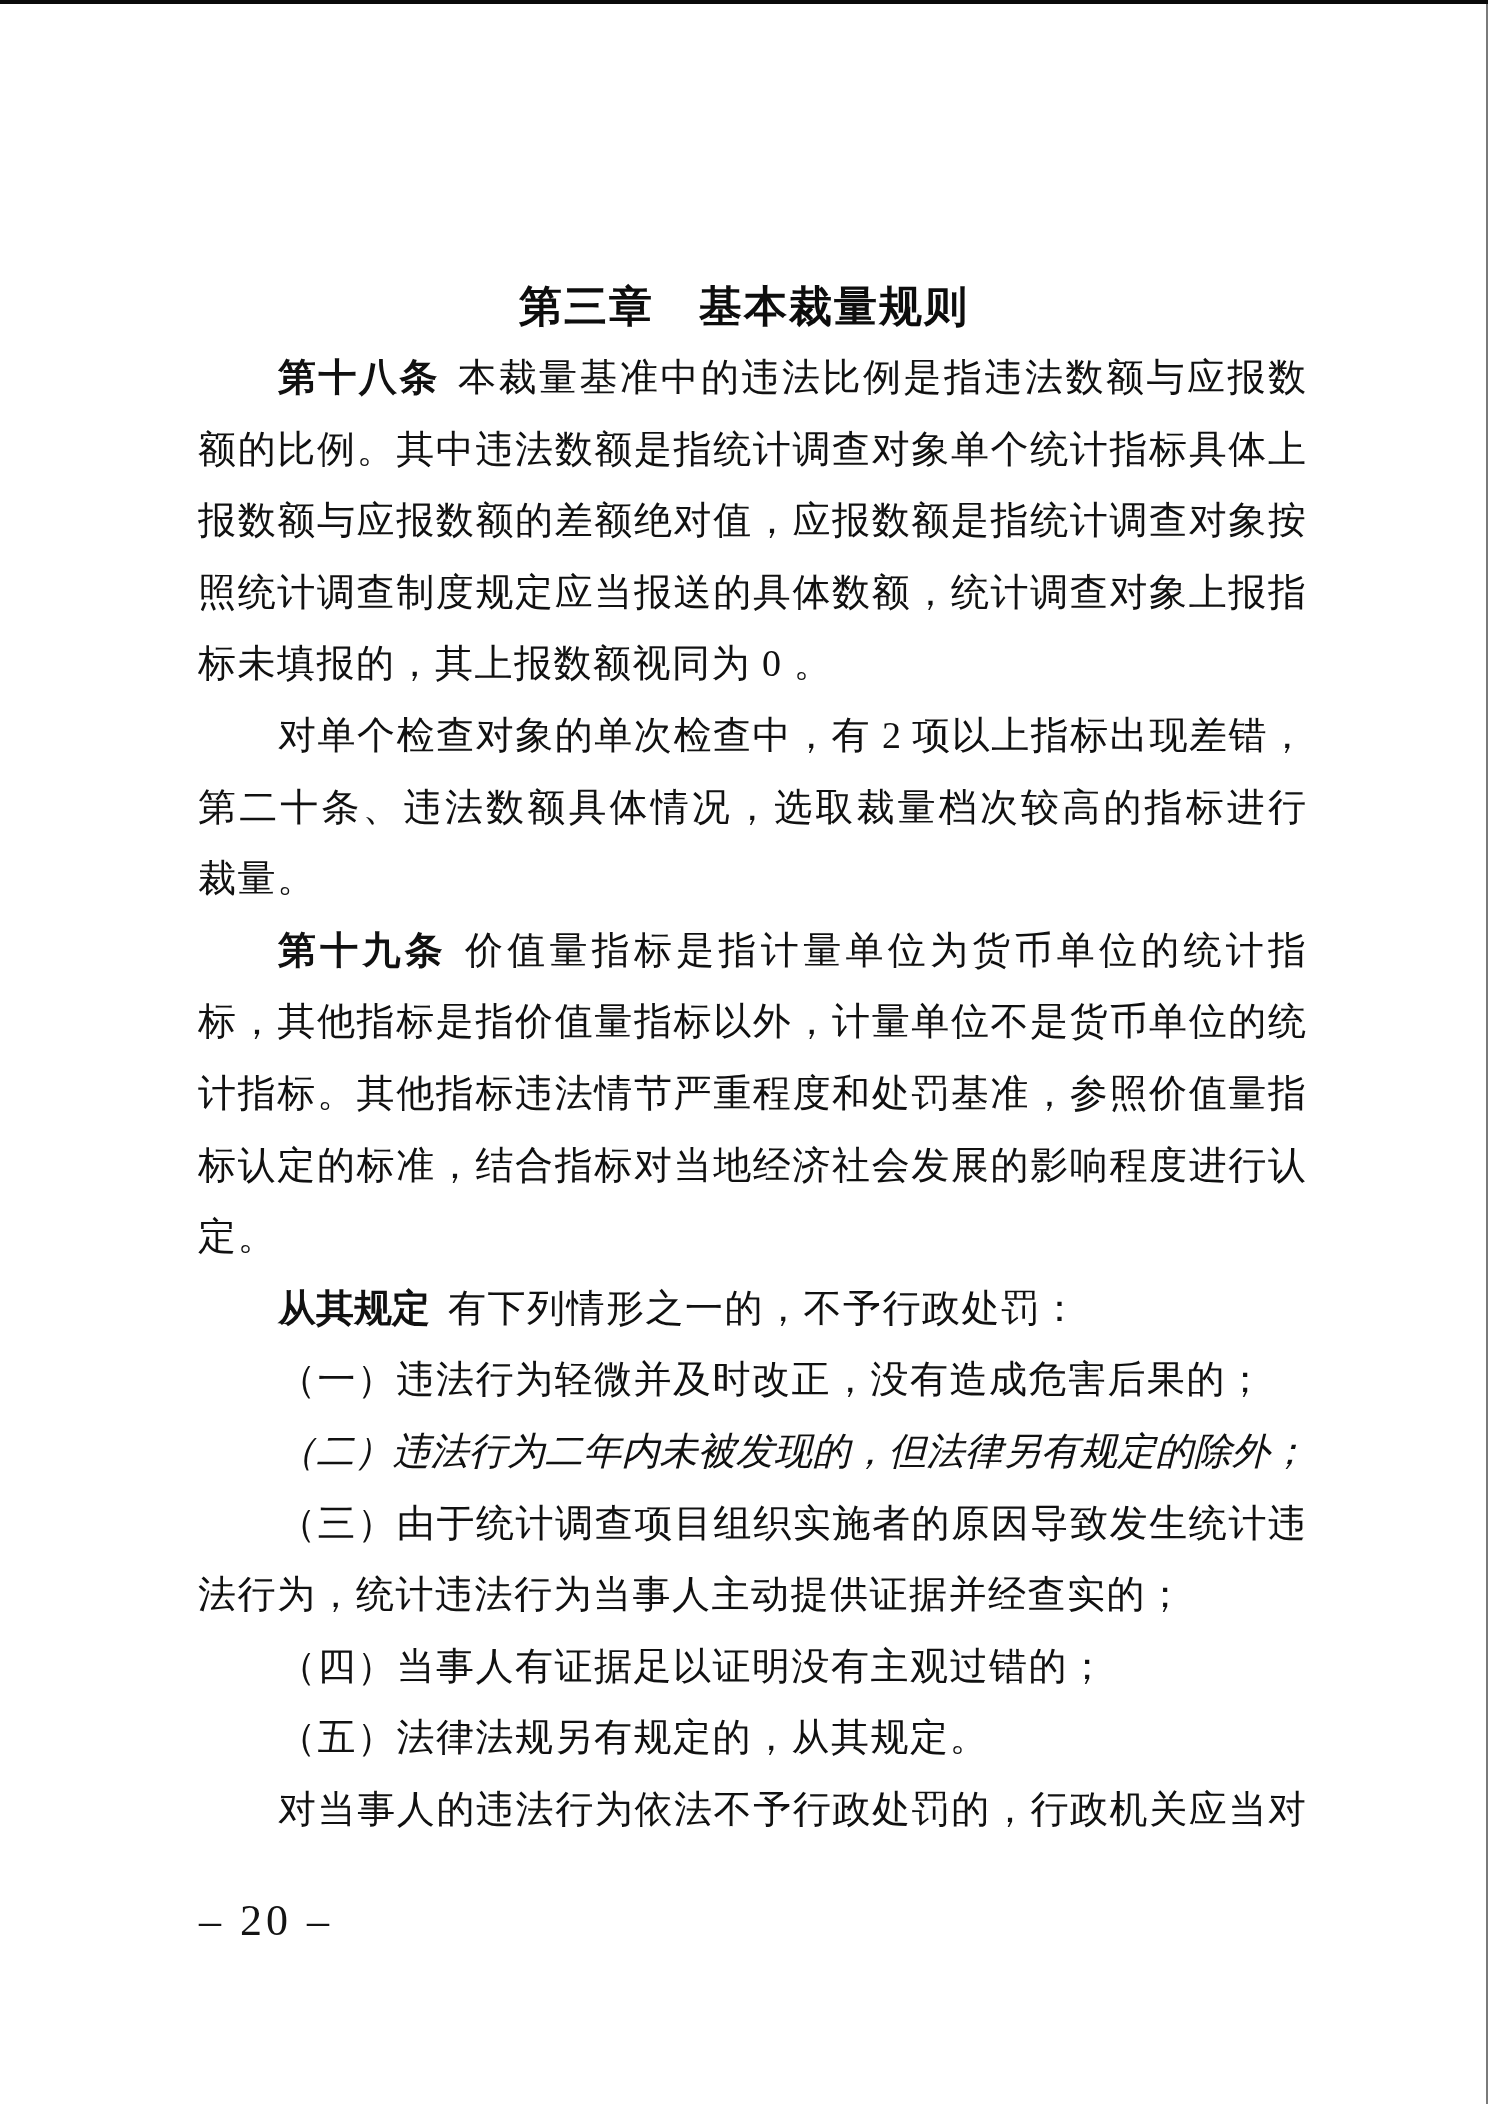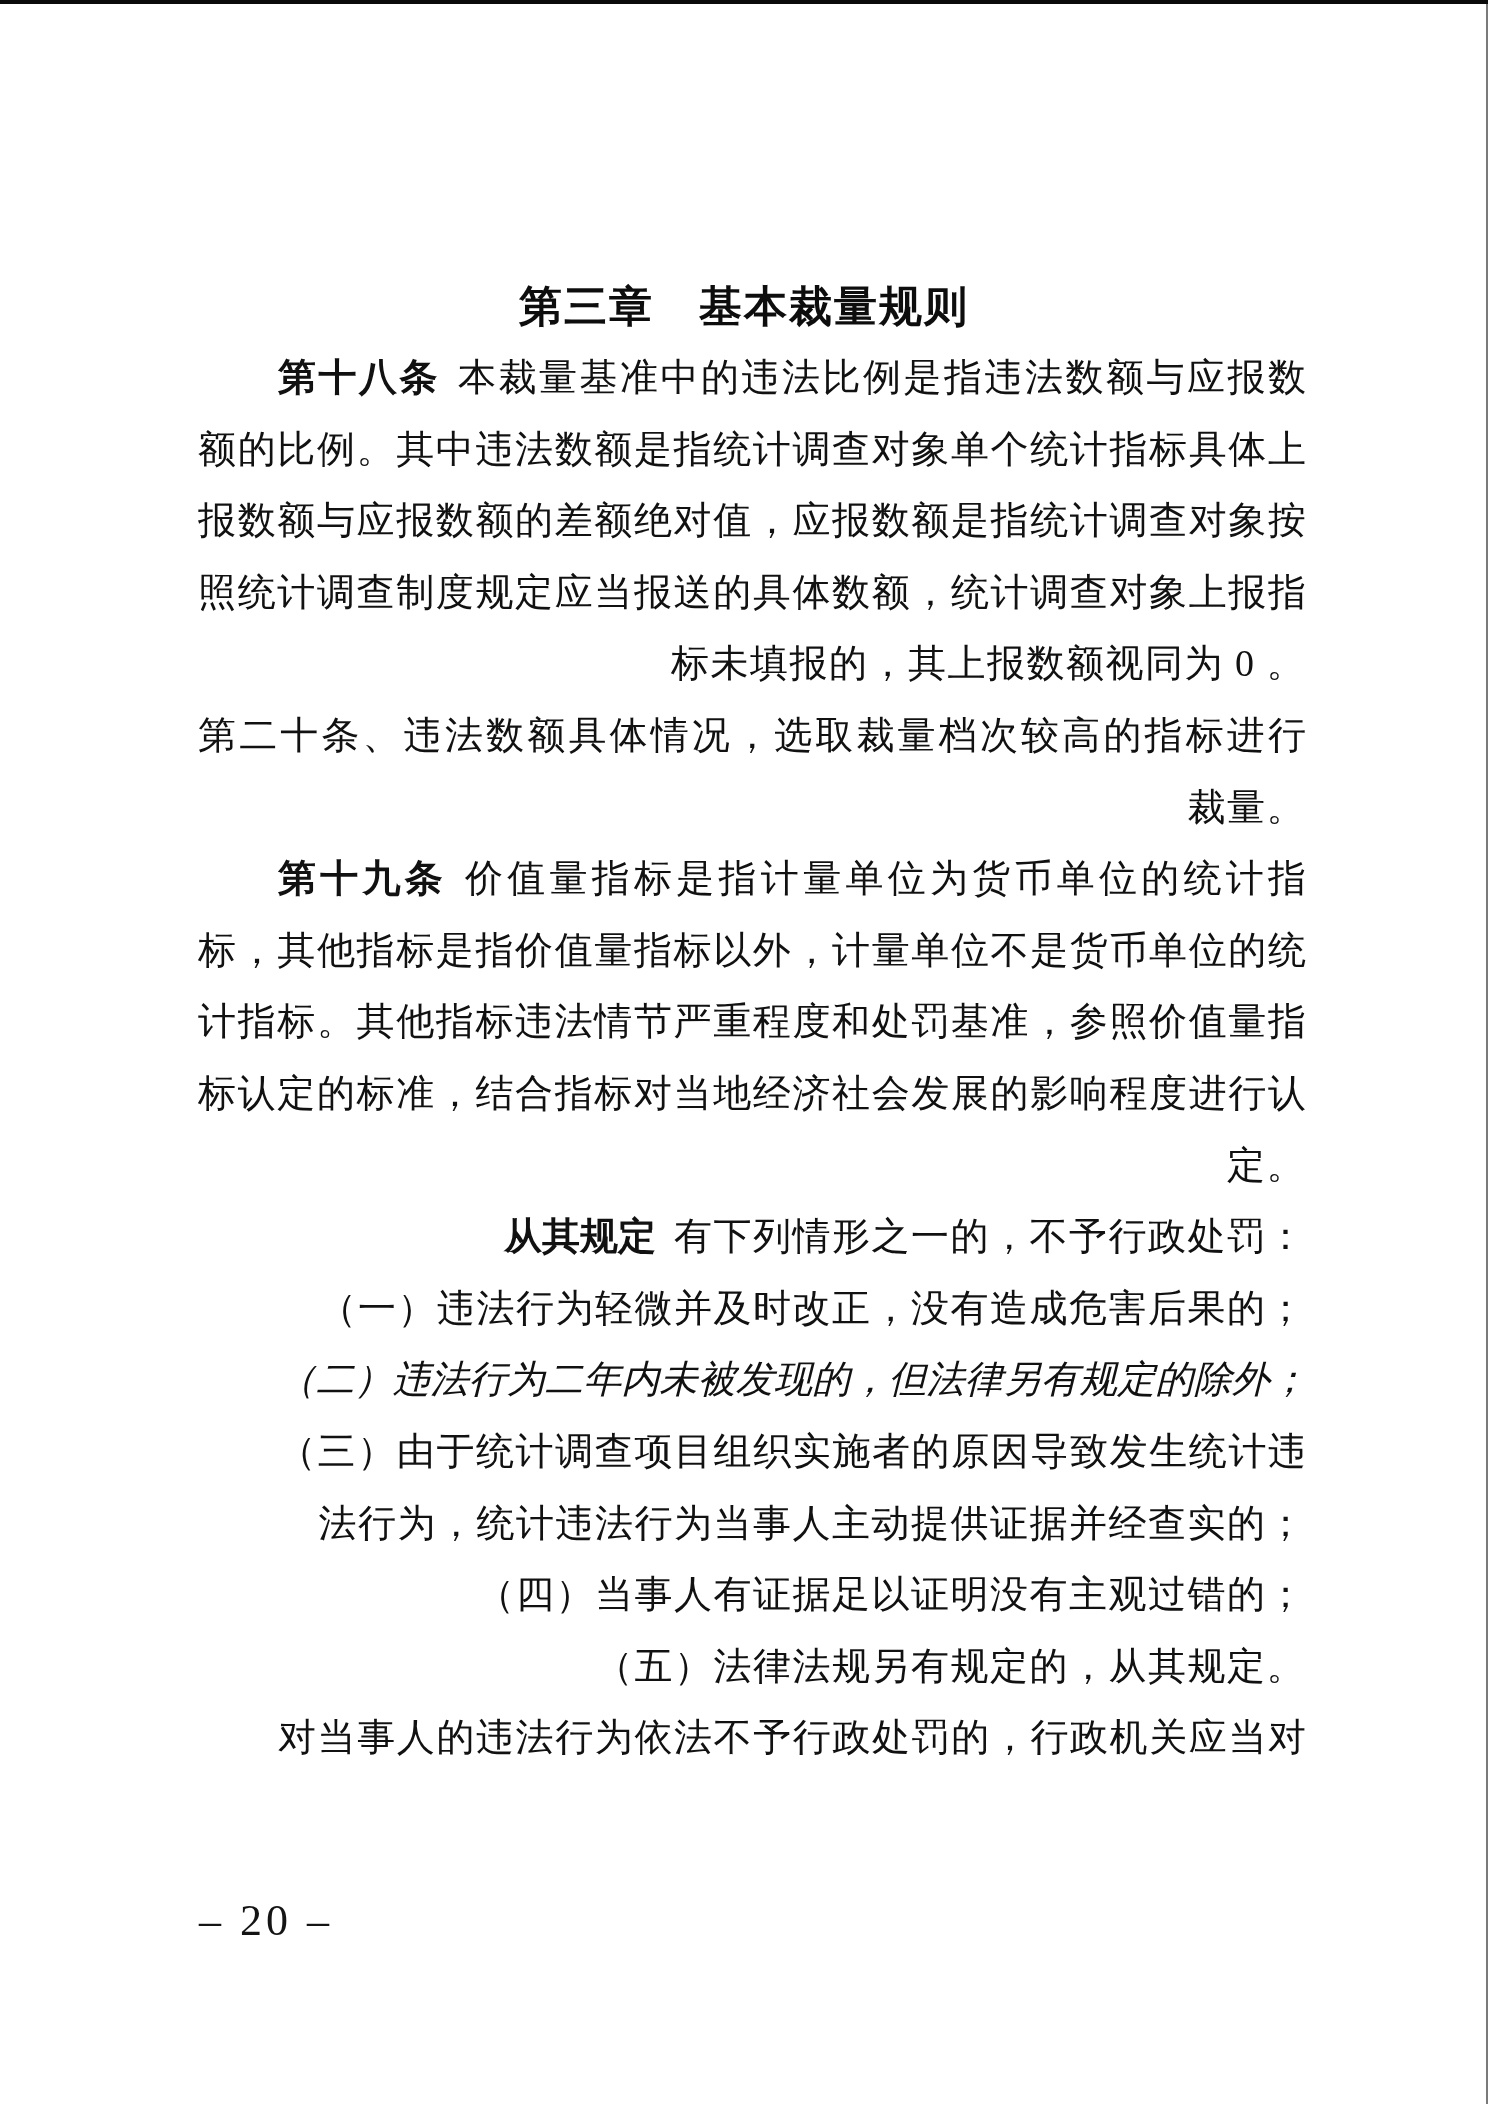--- a/index.html
+++ b/index.html
@@ -38,21 +38,21 @@
   .body-block {
     position: absolute;
     left: 198px; top: 342px;
     width: 1108px;
   }
   .line {
     height: 71.6px;
     line-height: 71.6px;
     font-size: 38px;
     white-space: nowrap;
-    text-align: right;
+    text-align: left;
   }
   .line.justify {
     text-align: justify;
     text-align-last: justify;
     text-justify: inter-character;
   }
   .line.plain { letter-spacing: 1.5px; }
   .line.indent { padding-left: 80px; }
   .line.tight { letter-spacing: -2px; font-style: italic; }
   .lead {
@@ -79,20 +79,21 @@
   <div class="edge-right"></div>
 
   <div class="chapter-title">第三章　基本裁量规则</div>
 
   <div class="body-block">
     <div class="line indent justify"><span class="lead">第十八条</span><span>本裁量基准中的违法比例是指违法数额与应报数</span></div>
     <div class="line justify"><span>额的比例。其中违法数额是指统计调查对象单个统计指标具体上</span></div>
     <div class="line justify"><span>报数额与应报数额的差额绝对值，应报数额是指统计调查对象按</span></div>
     <div class="line justify"><span>照统计调查制度规定应当报送的具体数额，统计调查对象上报指</span></div>
     <div class="line plain"><span>标未填报的，其上报数额视同为 0 。</span></div>
+    <div class="line indent justify"><span>对单个检查对象的单次检查中，有 2 项以上指标出现差错，</span></div>
     <div class="line justify"><span>第二十条、违法数额具体情况，选取裁量档次较高的指标进行</span></div>
     <div class="line plain"><span>裁量。</span></div>
     <div class="line indent justify"><span class="lead">第十九条</span><span>价值量指标是指计量单位为货币单位的统计指</span></div>
     <div class="line justify"><span>标，其他指标是指价值量指标以外，计量单位不是货币单位的统</span></div>
     <div class="line justify"><span>计指标。其他指标违法情节严重程度和处罚基准，参照价值量指</span></div>
     <div class="line justify"><span>标认定的标准，结合指标对当地经济社会发展的影响程度进行认</span></div>
     <div class="line plain"><span>定。</span></div>
     <div class="line indent plain"><span class="lead">从其规定</span><span>有下列情形之一的，不予行政处罚：</span></div>
     <div class="line indent plain"><span>（一）违法行为轻微并及时改正，没有造成危害后果的；</span></div>
     <div class="line indent justify tight"><span>（二）违法行为二年内未被发现的，但法律另有规定的除外；</span></div>

